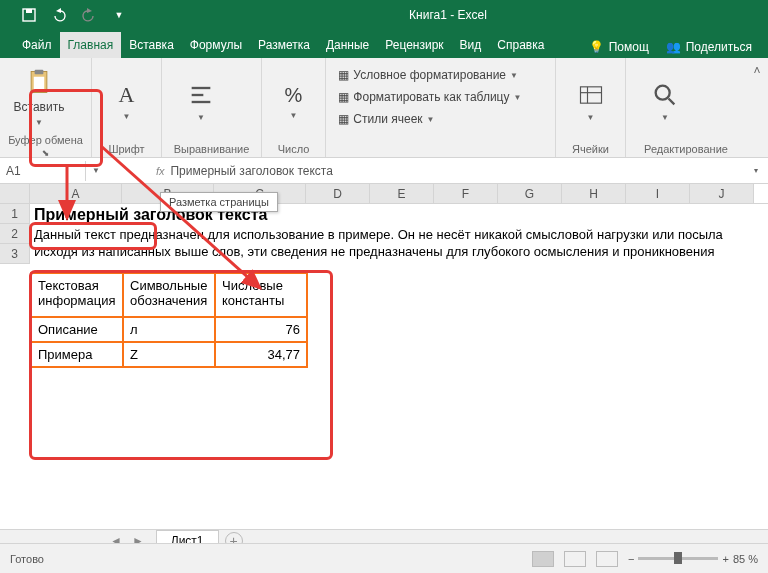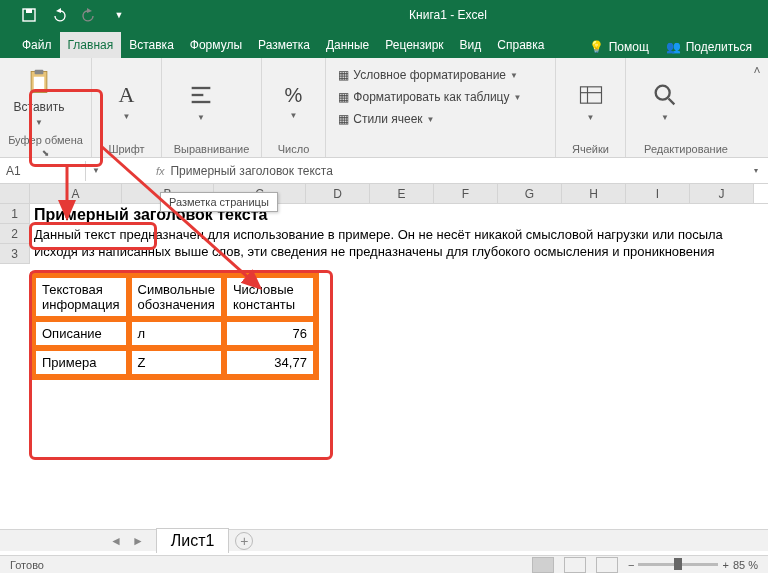--- a/index.html
+++ b/index.html
@@ -33,27 +33,27 @@
 .rhspace{width:30px;border-right:1px solid #d4d4d4;background:#e6e6e6}
 .ch{width:64px;text-align:center;border-right:1px solid #d4d4d4;background:#e6e6e6;line-height:20px}
 .rows{display:flex}
 .rowheads{width:30px}
 .rh{height:20px;border-bottom:1px solid #d4d4d4;border-right:1px solid #d4d4d4;background:#e6e6e6;text-align:center;font-size:12px;color:#555;line-height:20px}
 .cells{position:relative;flex:1}
 .content{position:absolute;top:0;left:0;font-size:13px;color:#000}
 .content .heading{font-weight:bold;font-size:16px;padding:2px 4px}
 .content .textline{font-size:13px;padding:1px 4px;white-space:nowrap}
 .tbl{position:absolute;top:68px;left:0;border-collapse:collapse;font-size:13px}
-.tbl td{border:6px solid #f97316;padding:4px 6px;vertical-align:top}
+.tbl td{border:2px solid #f97316;padding:4px 6px;vertical-align:top}
 .tbl .hd{height:44px}
 .tbl .r{text-align:right}
 .sheettabs{position:absolute;bottom:22px;left:0;right:0;height:22px;background:#f1f1f1;border-top:1px solid #d4d4d4;display:flex;align-items:center;font-size:12px;padding-left:110px}
-.sheettab{background:#fff;border:1px solid #ccc;border-bottom:none;padding:3px 14px;font-size:16px}
+.sheettab{background:#fff;border:1px solid #ccc;border-bottom:none;padding:3px 14px;font-size:12px}
 .plus{margin-left:6px;width:18px;height:18px;border:1px solid #bbb;border-radius:50%;display:flex;align-items:center;justify-content:center;color:#888;font-size:14px}
-.statusbar{position:absolute;bottom:0;left:0;right:0;height:18px;background:#f1f1f1;border-top:1px solid #d4d4d4;display:flex;align-items:center;font-size:11px;color:#555;padding:0 10px}
+.statusbar{position:absolute;bottom:0;left:0;right:0;height:30px;background:#f1f1f1;border-top:1px solid #d4d4d4;display:flex;align-items:center;font-size:11px;color:#555;padding:0 10px}
 .status-right{margin-left:auto;display:flex;align-items:center;gap:10px}
 .viewbtn{width:22px;height:16px;border:1px solid #bbb;cursor:pointer}
 .zoom{display:flex;align-items:center;gap:4px}
 .slider{width:80px;height:3px;background:#bbb;position:relative}
 .slider .thumb{position:absolute;width:8px;height:12px;background:#666;top:-5px;left:36px}
 .tooltip{position:absolute;background:#fff;border:1px solid #aaa;padding:3px 8px;font-size:11px;color:#444;box-shadow:1px 1px 3px rgba(0,0,0,.2)}
 .highlight-box{position:absolute;border:3px solid #e53935;border-radius:6px;pointer-events:none}
 .arrow{position:absolute;pointer-events:none}
 svg.ico{width:28px;height:28px}
 svg.ico-s{width:16px;height:16px}

